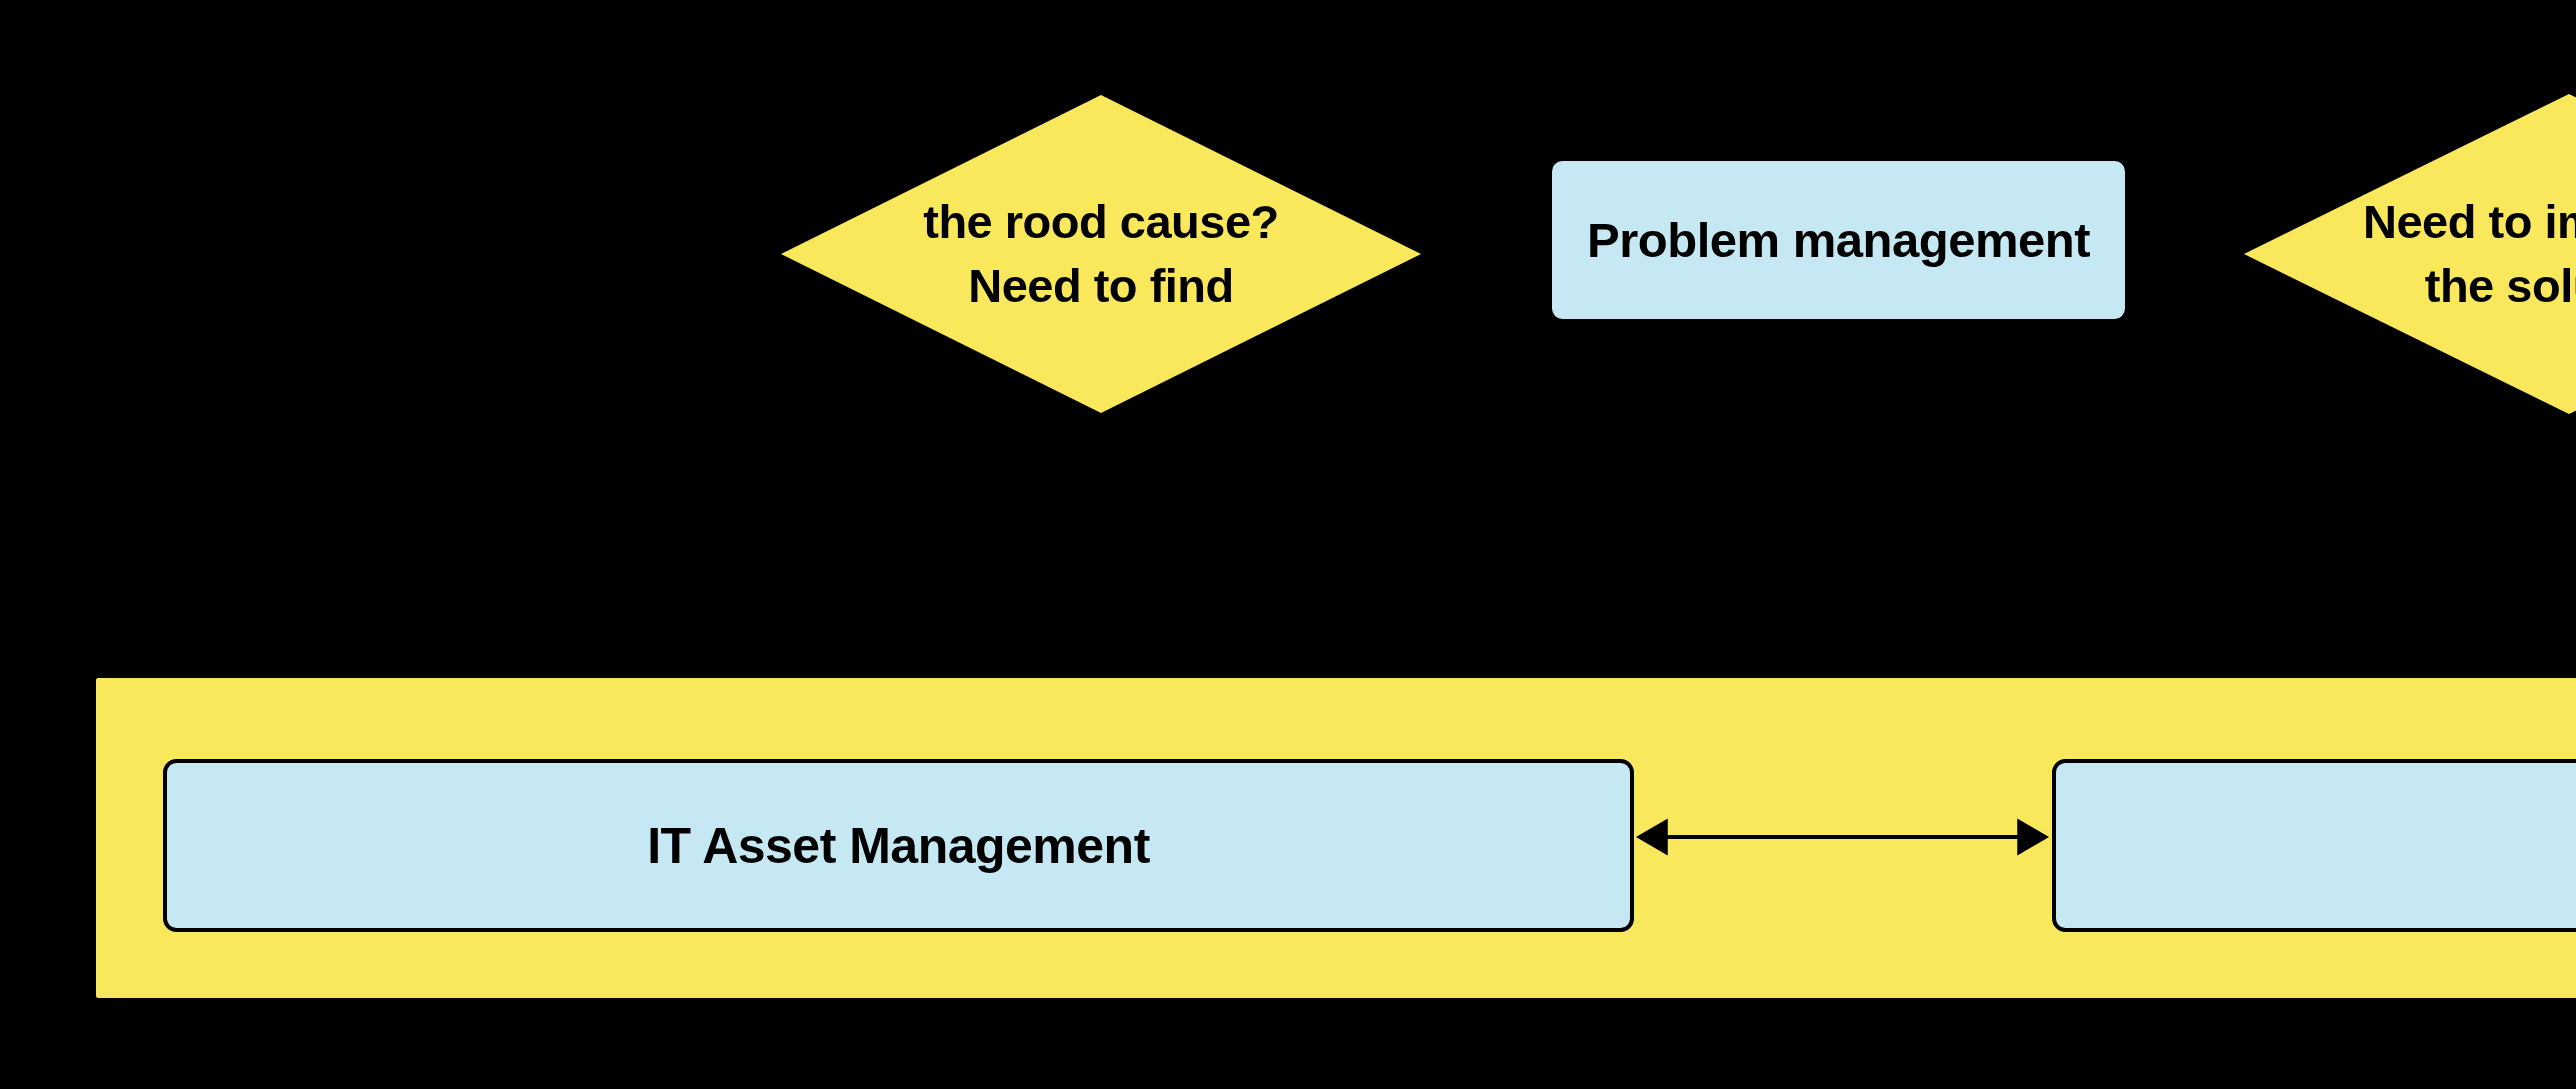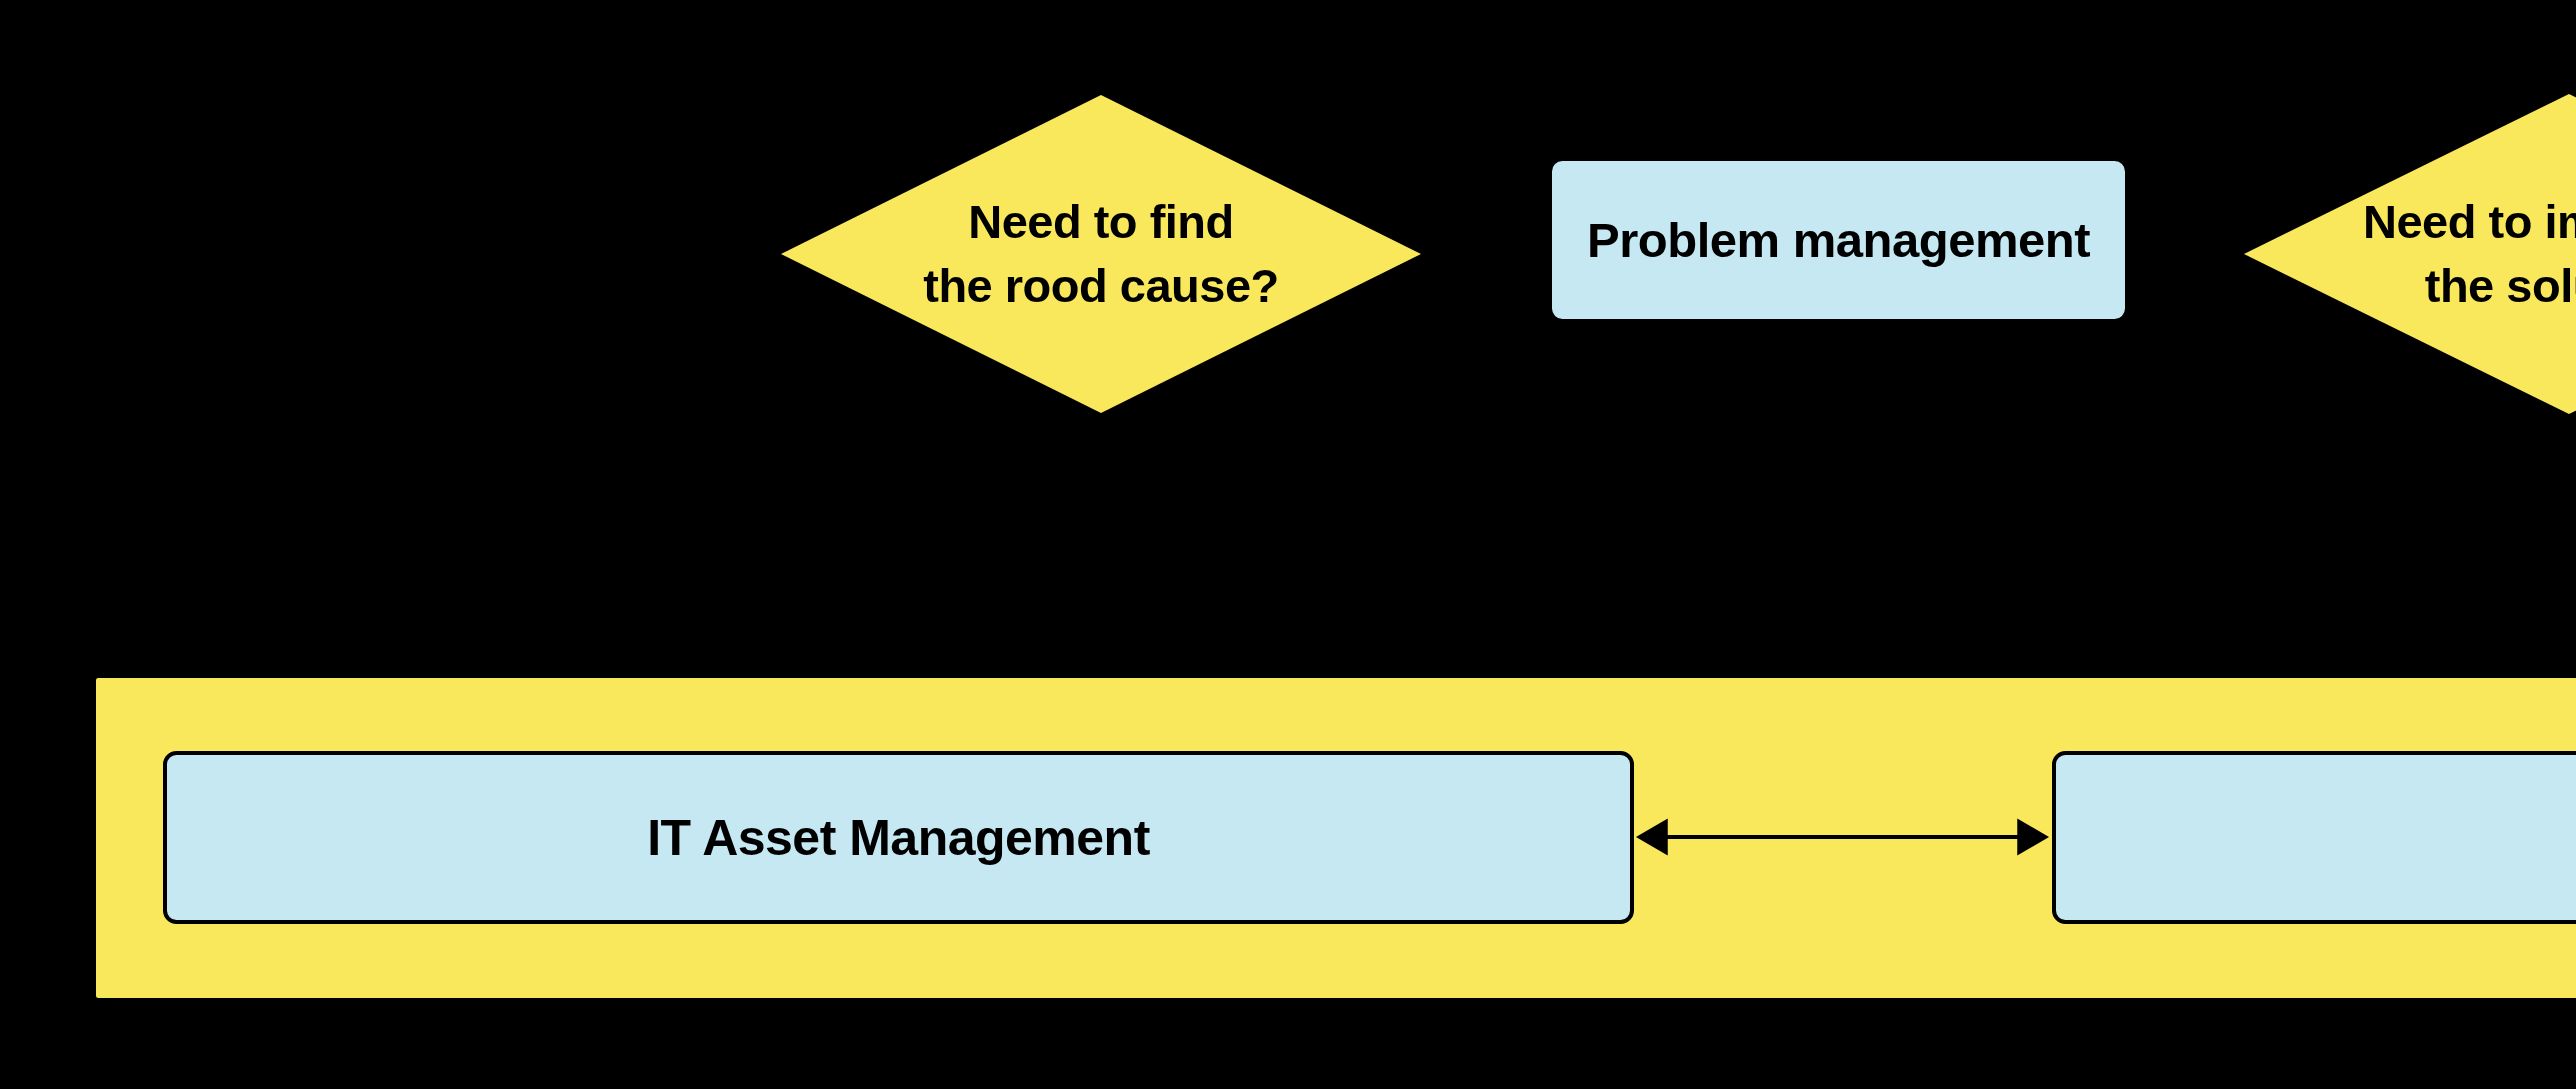--- a/index.html
+++ b/index.html
@@ -55,38 +55,39 @@
   }
   .panel-box {
     position: absolute;
     background: var(--blue);
     border: 4.6px solid var(--ink);
     border-radius: 13.4px;
     display: flex; align-items: center; justify-content: center;
     text-align: center;
     font-size: 50px; font-weight: 700; letter-spacing: -0.5px;
     color: var(--ink);
+    margin-top: 8px;
   }
   #box-itam { left: 163px;  top: 751px; width: 1471px; height: 173px; }
   #box-cmdb { left: 2052px; top: 751px; width: 1470px; height: 173px; }
   #arrow-itam-cmdb {
     position: absolute;
     left: 1634px; top: 796px; width: 417px; height: 82px;
     color: var(--ink);
   }
 </style>
 </head>
 <body>
 
 <div id="canvas">
 
 
   <div id="diamond-root" class="decision-diamond">
+    <span>the rood cause?</span>
     <span>Need to find</span>
-    <span>the rood cause?</span>
   </div>
 
   <div id="box-problem" class="process-box">
     <span>Problem management</span>
   </div>
 
   <div id="diamond-solution" class="decision-diamond">
     <span>Need to implement</span>
     <span>the solution?</span>
   </div>

